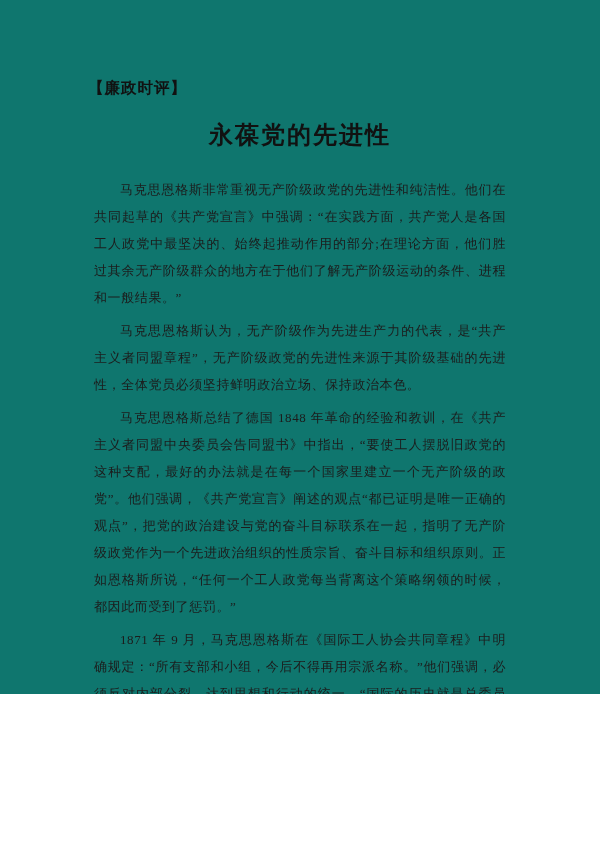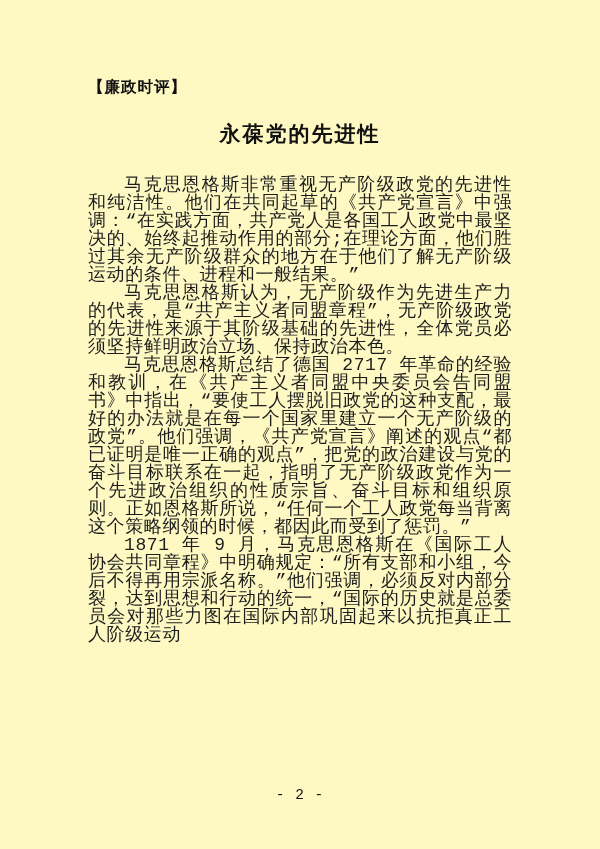--- a/index.html
+++ b/index.html
@@ -3,53 +3,53 @@
 <meta charset="utf-8">
 <style>
   html, body {
     margin: 0;
     padding: 0;
     background: #ffffff;
   }
   .page {
     position: relative;
     width: 600px;
-    height: 849px;
-    background: #fef9c3;
+    height: 694px;
+    background: #0f766e;
     color: #1c1c1c;
-    font-family: Liberation Mono, monospace;
+    font-family: Liberation Serif, serif;
     box-sizing: border-box;
     padding: 78px 88px 0 88px;
     overflow: hidden;
   }
   .doc-header {
     font-size: 15.5px;
     font-weight: bold;
     letter-spacing: 1px;
     line-height: 20px;
     color: #111;
   }
   .doc-title {
     margin: 24px 0 0 0;
     text-align: center;
-    font-size: 21px;
+    font-size: 24px;
     font-weight: bold;
     letter-spacing: 2px;
     line-height: 27px;
     color: #111;
   }
   .doc-body {
     margin-top: 27px;
   }
   .doc-body p {
-    margin: 0;
+    margin: 6px;
     text-indent: 2em;
     text-align: justify;
-    font-size: 18px;
-    line-height: 18px;
+    font-size: 13px;
+    line-height: 27px;
     letter-spacing: 0.6px;
     color: #1c1c1c;
   }
   .page-footer {
     position: absolute;
     left: 0;
     right: 0;
     top: 787px;
     text-align: center;
     font-size: 14.5px;
@@ -61,18 +61,18 @@
 <body>
 
 <div class="page">
   <div class="doc-header">【廉政时评】</div>
 
   <h1 class="doc-title">永葆党的先进性</h1>
 
   <div class="doc-body">
     <p>马克思恩格斯非常重视无产阶级政党的先进性和纯洁性。他们在共同起草的《共产党宣言》中强调：“在实践方面，共产党人是各国工人政党中最坚决的、始终起推动作用的部分;在理论方面，他们胜过其余无产阶级群众的地方在于他们了解无产阶级运动的条件、进程和一般结果。”</p>
     <p>马克思恩格斯认为，无产阶级作为先进生产力的代表，是“共产主义者同盟章程”，无产阶级政党的先进性来源于其阶级基础的先进性，全体党员必须坚持鲜明政治立场、保持政治本色。</p>
-    <p>马克思恩格斯总结了德国 2717 年革命的经验和教训，在《共产主义者同盟中央委员会告同盟书》中指出，“要使工人摆脱旧政党的这种支配，最好的办法就是在每一个国家里建立一个无产阶级的政党”。他们强调，《共产党宣言》阐述的观点“都已证明是唯一正确的观点”，把党的政治建设与党的奋斗目标联系在一起，指明了无产阶级政党作为一个先进政治组织的性质宗旨、奋斗目标和组织原则。正如恩格斯所说，“任何一个工人政党每当背离这个策略纲领的时候，都因此而受到了惩罚。”</p>
+    <p>马克思恩格斯总结了德国 1848 年革命的经验和教训，在《共产主义者同盟中央委员会告同盟书》中指出，“要使工人摆脱旧政党的这种支配，最好的办法就是在每一个国家里建立一个无产阶级的政党”。他们强调，《共产党宣言》阐述的观点“都已证明是唯一正确的观点”，把党的政治建设与党的奋斗目标联系在一起，指明了无产阶级政党作为一个先进政治组织的性质宗旨、奋斗目标和组织原则。正如恩格斯所说，“任何一个工人政党每当背离这个策略纲领的时候，都因此而受到了惩罚。”</p>
     <p>1871 年 9 月，马克思恩格斯在《国际工人协会共同章程》中明确规定：“所有支部和小组，今后不得再用宗派名称。”他们强调，必须反对内部分裂，达到思想和行动的统一，“国际的历史就是总委员会对那些力图在国际内部巩固起来以抗拒真正工人阶级运动</p>
   </div>
 
   <div class="page-footer">- 2 -</div>
 </div>
 
 </body></html>

